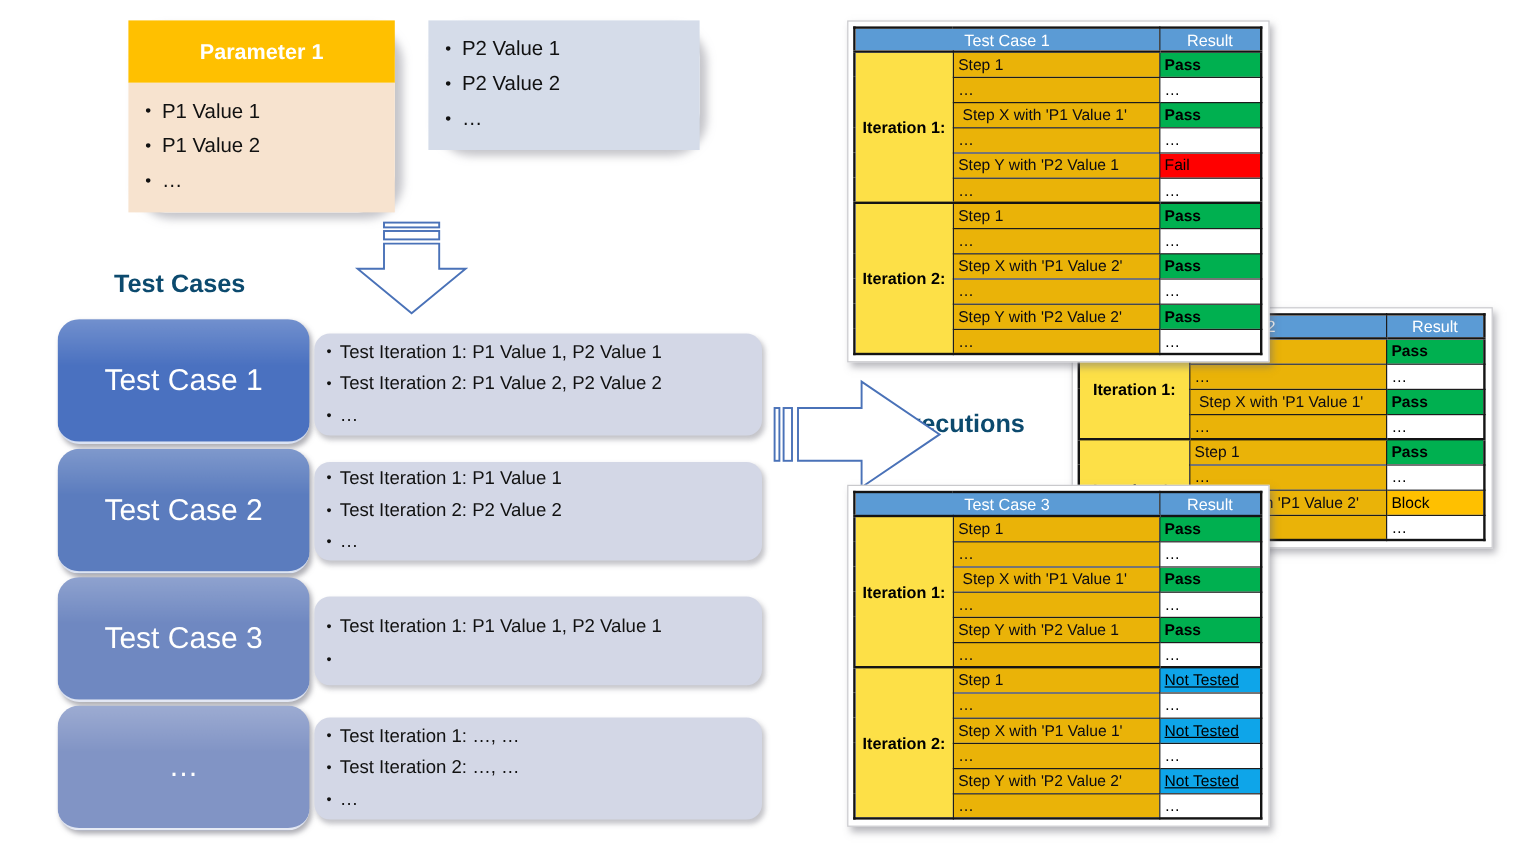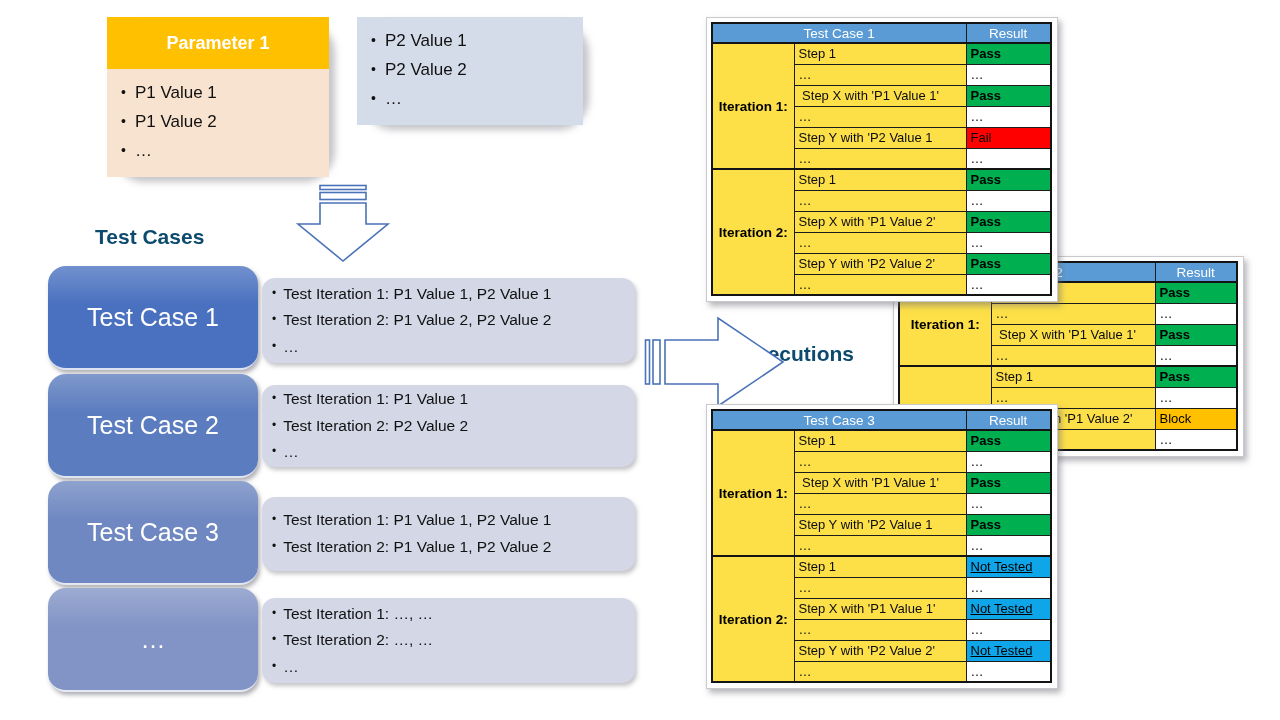--- a/index.html
+++ b/index.html
@@ -42,21 +42,21 @@
   svg .ar { fill:#fff; stroke:#4a72b8; stroke-width:1.6; }
 
   
   .xl { position:absolute; background:#fff; padding:4px 5px 5px 4px;
         border:1px solid #c9c9cc; box-shadow:3px 4px 6px rgba(110,110,120,.5); }
   .xl table { border-collapse:collapse; table-layout:fixed; border:2px solid #141414; }
   .xl th, .xl td { border:1px solid #1c1c1c; overflow:hidden; height:21px; }
   .xl thead th { background:#5b9bd5; color:#fff; font-weight:normal; font-size:13.5px;
                  text-align:center; border-bottom:2px solid #141414; height:20px; }
   .iter-cell { background:#fde047; font-weight:bold; font-size:13.5px; text-align:center; color:#000; }
-  .step-cell { background:#fde047; font-size:13px; color:#0b0b14; padding:0 4px; white-space:pre; }
+  .step-cell { background:#eab308; font-size:13px; color:#0b0b14; padding:0 4px; white-space:pre; }
   .res-cell  { font-size:13px; color:#000; padding:0 4px; white-space:pre; }
   .res-pass { background:#00b050;font-weight:bold; } .res-fail { background:#ff0000; }
   .res-block { background:#ffc000;margin-top:44px; } .res-nt { background:#0ea5e9;text-decoration:underline; }
   .res-none { background:#ffffff; }
   tr.group-start td { border-top:2px solid #141414; }
 
   #tbl-tc2 { left:893px; top:256px; z-index:1; }
   #tbl-tc1 { left:706px; top:17px;  z-index:2; }
   #tbl-tc3 { left:706px; top:404px; z-index:3; }
   #tbl-tc1 .c-iter,#tbl-tc3 .c-iter { width:82px; }
@@ -149,21 +149,20 @@
 <div class="pill pill-grad" style="top:481px; background-color:#6F88C1;">
   <span>Test Case 3</span>
 </div>
 <div class="panel blist" style="top:497px; height:74px;">
     <div class="bullet">
       <span class="dot">•</span>
       <span>Test Iteration 1: P1 Value 1, P2 Value 1</span>
     </div>
     <div class="bullet">
       <span class="dot">•</span>
-      <span>Test Iteration 2: P1 Value 1, P2 Value 2</span>
     </div>
   </div>
 
 <div class="pill pill-grad" style="top:588px; background-color:#8194C5;">
   <span>…</span>
 </div>
 <div class="panel blist" style="top:598px; height:85px;">
     <div class="bullet">
       <span class="dot">•</span>
       <span>Test Iteration 1: …, …</span>

